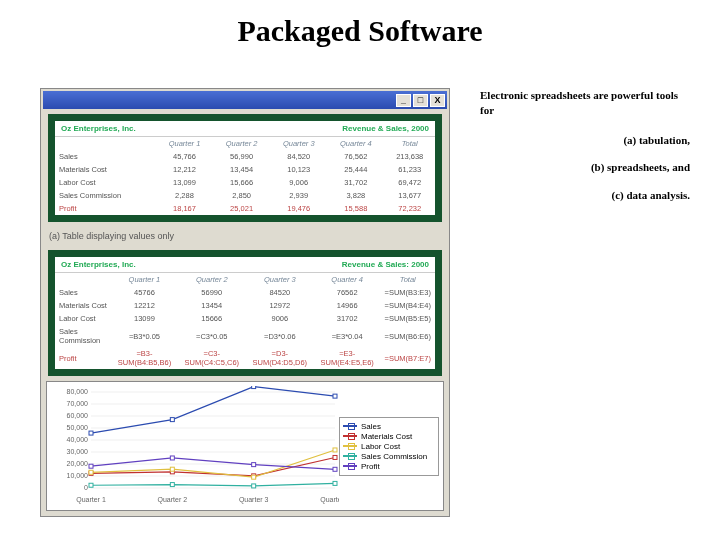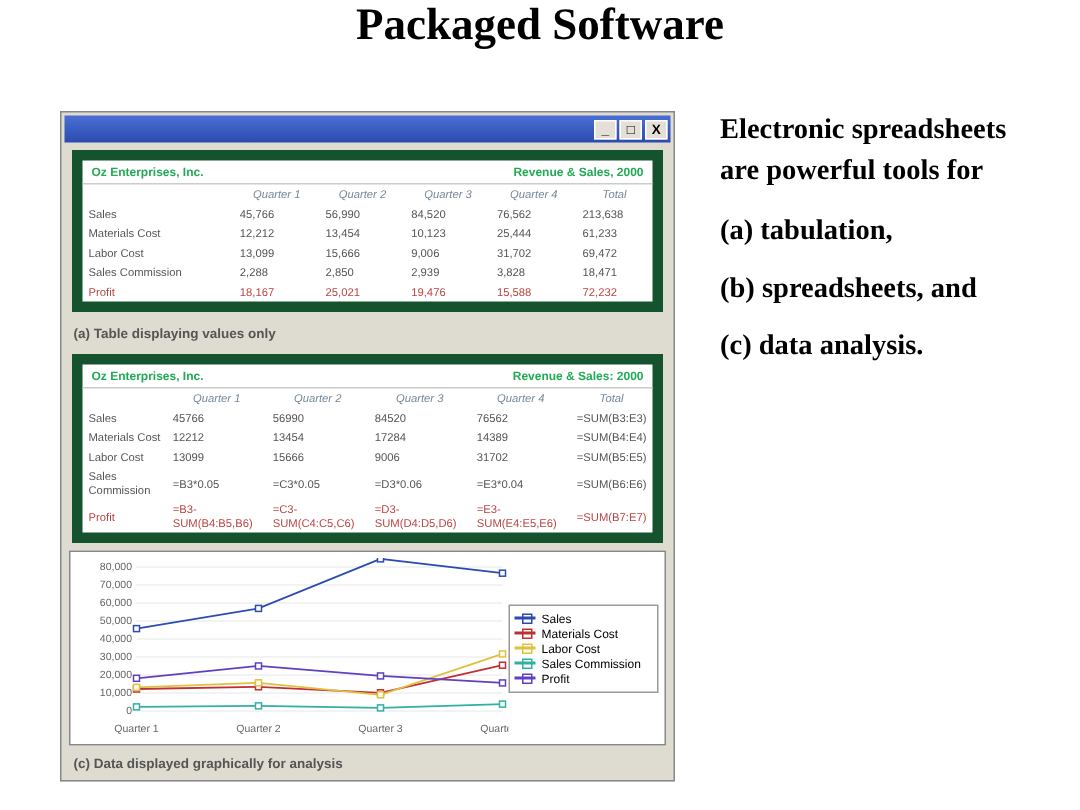--- a/index.html
+++ b/index.html
@@ -1,33 +1,33 @@
 <!DOCTYPE html>
 <html><head>
 <meta charset="utf-8">
 <style>
   * { box-sizing: border-box; margin: 0; padding: 0; }
   body { width: 720px; height: 540px; background: #fff; font-family: "Times New Roman", serif; position: relative; }
-  .title { text-align: center; font-size: 30px; font-weight: bold; }
+  .title { text-align: center; font-size: 30px; font-weight: bold; margin-top: 14px; }
   .main { display: flex; margin-top: 40px; padding: 0 10px 0 40px; gap: 30px; }
   .left { width: 410px; }
-  .right { width: 210px; font-size: 19px; line-height: 1.4; }
+  .right { width: 210px; font-size: 11px; line-height: 1.4; }
   .right p { margin-bottom: 14px; }
-  .right .item { margin-bottom: 12px; }
+  .right .item { margin-bottom: 12px; text-align: right; }
   .window { background: #dedbd0; border: 1px solid #888; padding: 2px; }
   .titlebar { height: 18px; background: linear-gradient(#4a6fd4,#2b4bb0); display:flex; justify-content:flex-end; align-items:center; padding:0 2px; }
   .tb-btn { width:15px; height:13px; background:#e4e0d8; border:1px solid #fff; margin-left:2px; display:flex; align-items:center; justify-content:center; font-size:9px; font-family:Arial; color:#000; font-weight:bold; line-height:1; }
   .panel { background:#fff; border:7px solid #14532d; margin:5px; font-family: Arial, sans-serif; }
   .panel-hdr { display:flex; justify-content:space-between; padding:3px 6px; font-size:8px; color:#2a5; font-weight:bold; border-bottom:1px solid #ccc; }
   table { width:100%; border-collapse:collapse; font-size:7.5px; color:#555; }
   th { font-weight:normal; color:#789; padding:2px 4px; text-align:center; font-style:italic; }
-  td { padding:2px 4px; text-align:left; }
+  td { padding:2px 4px; text-align:center; }
   td:first-child, th:first-child { text-align:left; }
   tr.profit td { color:#b44; }
-  .caption { font-size:9px; font-family:Arial; color:#555; font-weight:bold; padding:4px 6px; }
+  .caption { font-size:9px; font-family:Arial; color:#555; font-weight:normal; padding:4px 6px; }
   .chart-panel { background:#fff; border:1px solid #888; margin:3px; padding:4px; font-family:Arial; }
   .chart-wrap { display:flex; }
   .chart-svg { flex:1; }
   .legend { width:100px; border:1px solid #999; font-size:8px; padding:3px; align-self:center; }
   .legend-item { display:flex; align-items:center; margin:1px 0; }
   .legend-sw { width:14px; height:2px; margin-right:4px; position:relative; }
   .legend-sw::after { content:''; position:absolute; left:5px; top:-2px; width:5px; height:5px; border:1px solid currentColor; }
   .axis-lbl { font-size:7px; fill:#666; }
 </style>
 </head>
@@ -84,21 +84,21 @@
                 <td>9,006</td>
                 <td>31,702</td>
                 <td>69,472</td>
               </tr>
               <tr>
                 <td>Sales Commission</td>
                 <td>2,288</td>
                 <td>2,850</td>
                 <td>2,939</td>
                 <td>3,828</td>
-                <td>18,471</td>
+                <td>13,677</td>
               </tr>
               <tr class="profit">
                 <td>Profit</td>
                 <td>18,167</td>
                 <td>25,021</td>
                 <td>19,476</td>
                 <td>15,588</td>
                 <td>72,232</td>
               </tr>
             </tbody>
@@ -128,22 +128,22 @@
                 <td>45766</td>
                 <td>56990</td>
                 <td>84520</td>
                 <td>76562</td>
                 <td>=SUM(B3:E3)</td>
               </tr>
               <tr>
                 <td>Materials Cost</td>
                 <td>12212</td>
                 <td>13454</td>
-                <td>17284</td>
-                <td>14389</td>
+                <td>12972</td>
+                <td>14966</td>
                 <td>=SUM(B4:E4)</td>
               </tr>
               <tr>
                 <td>Labor Cost</td>
                 <td>13099</td>
                 <td>15666</td>
                 <td>9006</td>
                 <td>31702</td>
                 <td>=SUM(B5:E5)</td>
               </tr>
@@ -235,21 +235,20 @@
                 <span class="legend-sw" style="background:#30b0a0;color:#30b0a0"></span>
                 <span>Sales Commission</span>
               </div>
               <div class="legend-item">
                 <span class="legend-sw" style="background:#6040c0;color:#6040c0"></span>
                 <span>Profit</span>
               </div>
             </div>
         </div>
       </div>
-      <div class="caption">(c) Data displayed graphically for analysis</div>
     </div>
   </div>
 
   <div class="right">
     <p><b>Electronic spreadsheets are powerful tools for</b></p>
     <p class="item"><b>(a)  tabulation,</b></p>
     <p class="item"><b>(b)  spreadsheets, and</b></p>
     <p class="item"><b>(c)  data analysis.</b></p>
   </div>
 </div>

